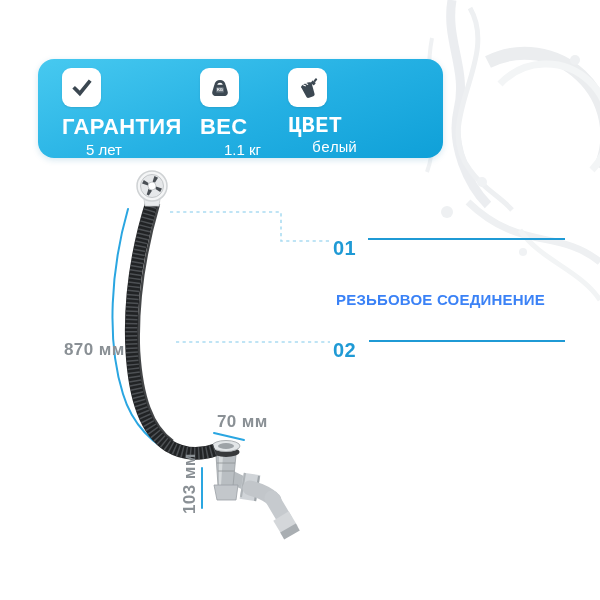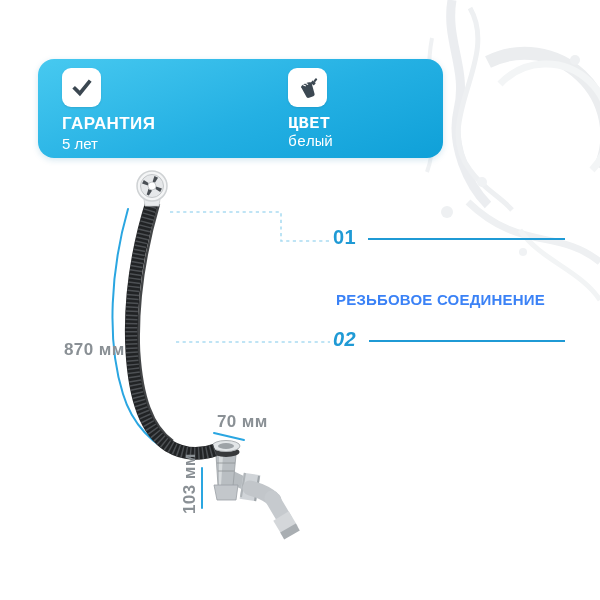--- a/index.html
+++ b/index.html
@@ -13,25 +13,25 @@
     position:absolute;left:38px;top:59px;width:405px;height:99px;border-radius:16px;
     background:linear-gradient(160deg,#47c9f0 0%,#24b0e3 55%,#0fa0d8 100%);
     box-shadow:0 2px 6px rgba(20,120,170,0.18);
   }
   .feature{position:absolute;top:9px;}
   .feature-icon{
     width:39px;height:39px;background:#ffffff;border-radius:9px;
     display:flex;align-items:center;justify-content:center;
     box-shadow:0 1px 2px rgba(0,60,90,0.15);
   }
-  .feature-label{margin-top:7px;color:#ffffff;font-weight:bold;font-size:17px;letter-spacing:.4px;white-space:nowrap;}
-  .feature-value{margin-top:1px;color:#ffffff;font-size:15px;font-weight:400;white-space:nowrap;}
+  .feature-label{margin-top:7px;color:#ffffff;font-weight:bold;font-size:22px;letter-spacing:.4px;white-space:nowrap;}
+  .feature-value{margin-top:1px;color:#ffffff;font-size:15px;font-weight:400;white-space:nowrap;margin-left:24px;}
   .f1{left:24px;} .f2{left:162px;} .f3{left:250px;font-family:Liberation Mono, monospace;}
   
-  .callout-number{position:absolute;color:#1f9ad5;font-size:20px;font-weight:bold;letter-spacing:.5px;}
+  .callout-number{position:absolute;color:#1f9ad5;font-size:20px;font-weight:bold;letter-spacing:.5px;margin-top:11px;}
   .callout-rule{position:absolute;height:2px;background:#1f9ad5;}
   .callout-text{
     position:absolute;font-size:15px;font-weight:bold;color:#3b82f6;
     line-height:19px;letter-spacing:.2px;white-space:nowrap;margin-top:40px;
   }
   
   .dim{position:absolute;color:#8a9095;font-weight:bold;font-size:17px;letter-spacing:.4px;white-space:nowrap;}
   .dim-vert{transform:rotate(-90deg);transform-origin:left top;}
 </style>
 </head>
@@ -117,20 +117,32 @@
     <div class="feature f1">
       <div class="feature-icon">
         <svg width="26" height="26" viewBox="0 0 24 24">
           <path d="M5.5,12.5 L10,17 L18.5,6.5" fill="none" stroke="#3b4751" stroke-width="3.4" stroke-linecap="square"></path>
         </svg>
       </div>
       <div class="feature-label">ГАРАНТИЯ</div>
       <div class="feature-value">5 лет</div>
     </div>
 
+    <div class="feature f2">
+      <div class="feature-icon">
+        <svg width="26" height="26" viewBox="0 0 24 24">
+          <path d="M8.2,9.5 C8.2,4.6 15.8,4.6 15.8,9.5" fill="none" stroke="#3c4852" stroke-width="2.6"></path>
+          <path d="M6.8,9 L17.2,9 L19.1,15.5 C19.6,17.7 18.1,19.4 16,19.4 L8,19.4 C5.9,19.4 4.4,17.7 4.9,15.5 Z" fill="#3c4852"></path>
+          <rect x="8.5" y="11.4" width="7" height="4.8" rx="0.8" fill="#6b7680"></rect>
+          <text x="12" y="15.1" text-anchor="middle" font-size="3.8" font-weight="bold" fill="#ffffff" font-family="Liberation Sans, sans-serif">KG</text>
+        </svg>
+      </div>
+      <div class="feature-label">ВЕС</div>
+      <div class="feature-value">1.1 кг</div>
+    </div>
 
     <div class="feature f3">
       <div class="feature-icon">
         <svg width="26" height="26" viewBox="0 0 24 24">
           <g transform="rotate(-22 12 13)">
             <path d="M6.8,9 L17.2,9 L16,19.2 C15.9,20.2 15.1,20.9 14.1,20.9 L9.9,20.9 C8.9,20.9 8.1,20.2 8,19.2 Z" fill="#3c4852"></path>
             <ellipse cx="12" cy="9" rx="5.2" ry="1.7" fill="#3c4852"></ellipse>
             <path d="M9.2,7.6 L11.2,9.6 M11.7,7.1 L13.7,9.1" stroke="#ffffff" stroke-width="1"></path>
           </g>
           <g transform="rotate(38 17.5 7)">
@@ -143,20 +155,20 @@
       <div class="feature-value">белый</div>
     </div>
   </div>
 
   <div class="callout-number" style="left:333px;top:226px;">01</div>
   <div class="callout-rule" style="left:368px;top:238px;width:197px;"></div>
   <div class="callout-text" style="left:336px;top:250px;">
     <div>РЕЗЬБОВОЕ СОЕДИНЕНИЕ</div>
   </div>
 
-  <div class="callout-number" style="left:333px;top:328px;font-style:italic;">02</div>
+  <div class="callout-number" style="left:333px;top:328px;">02</div>
   <div class="callout-rule" style="left:369px;top:340px;width:196px;"></div>
 
   <div class="dim" style="left:64px;top:340px;">870 мм</div>
   <div class="dim" style="left:217px;top:412px;">70 мм</div>
   <div class="dim dim-vert" style="left:180px;top:514px;">103 мм</div>
 
 </div>
 
 </body></html>

